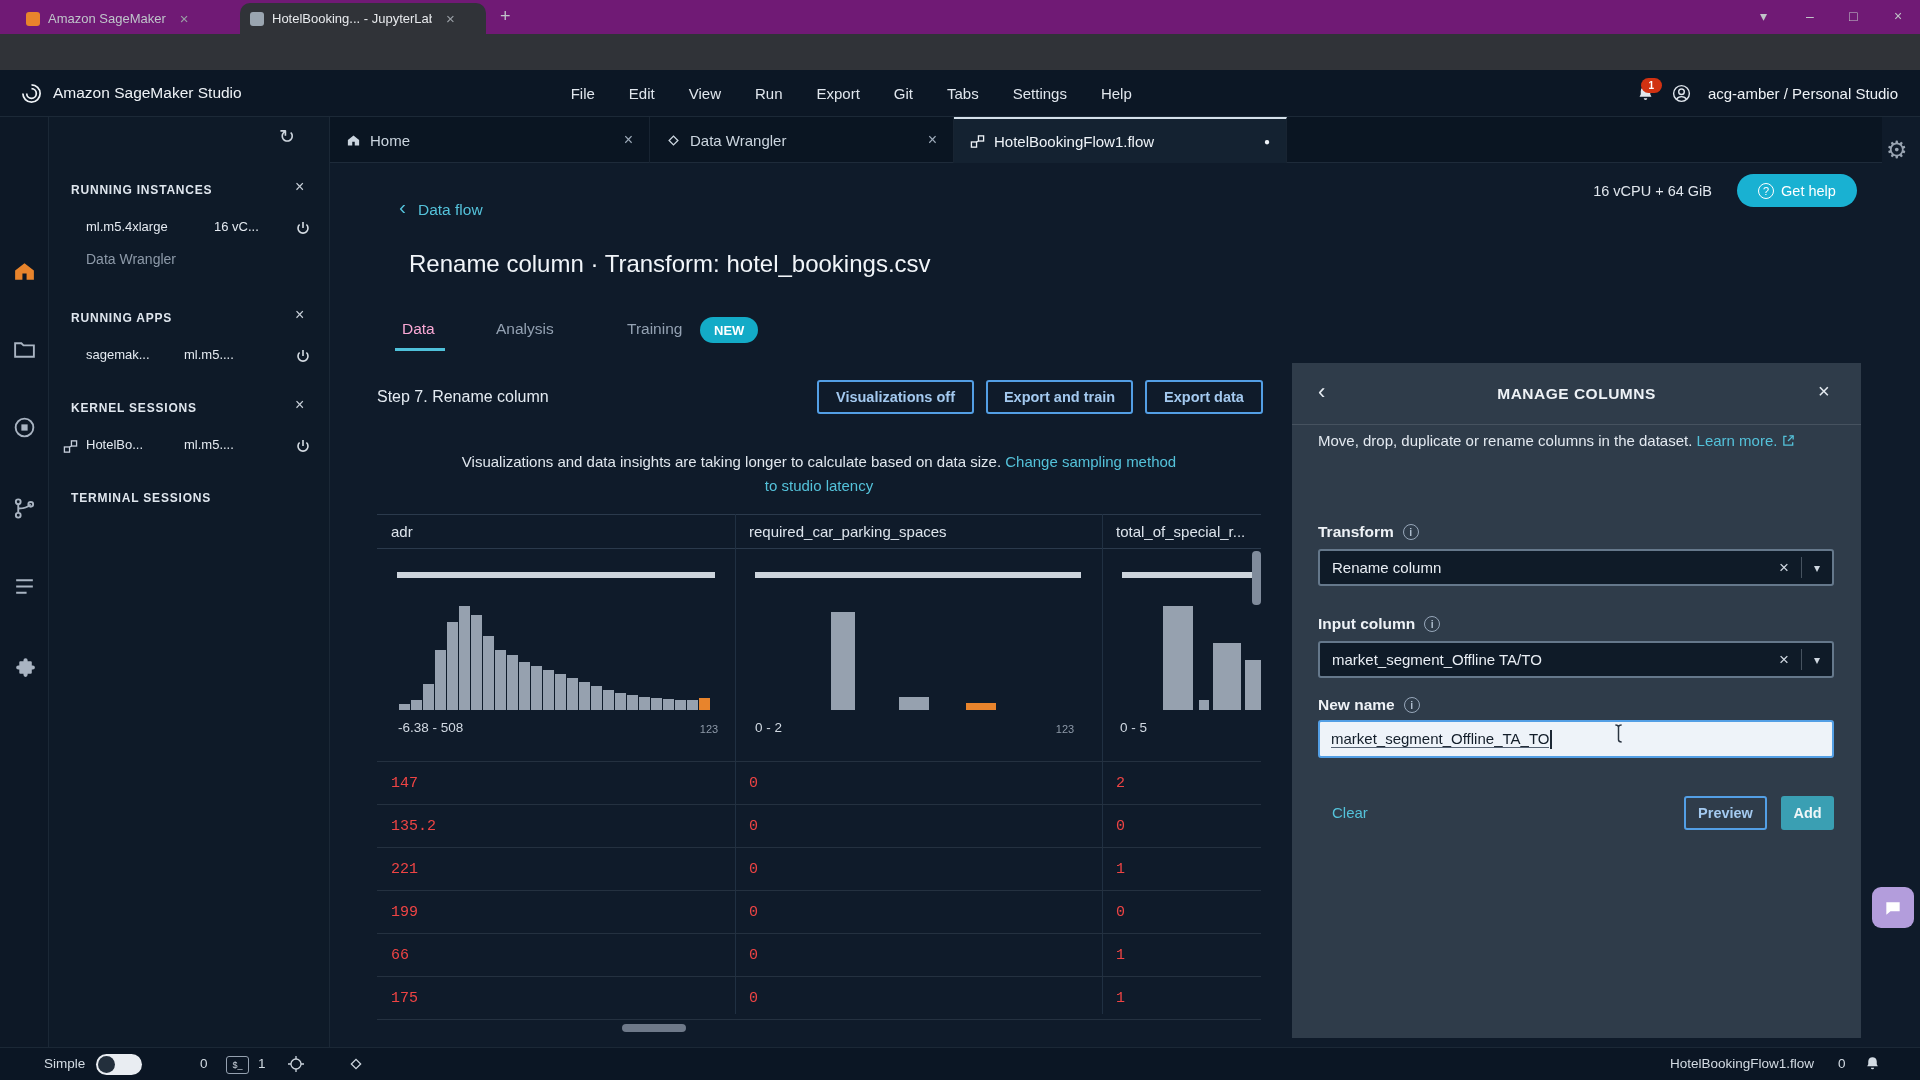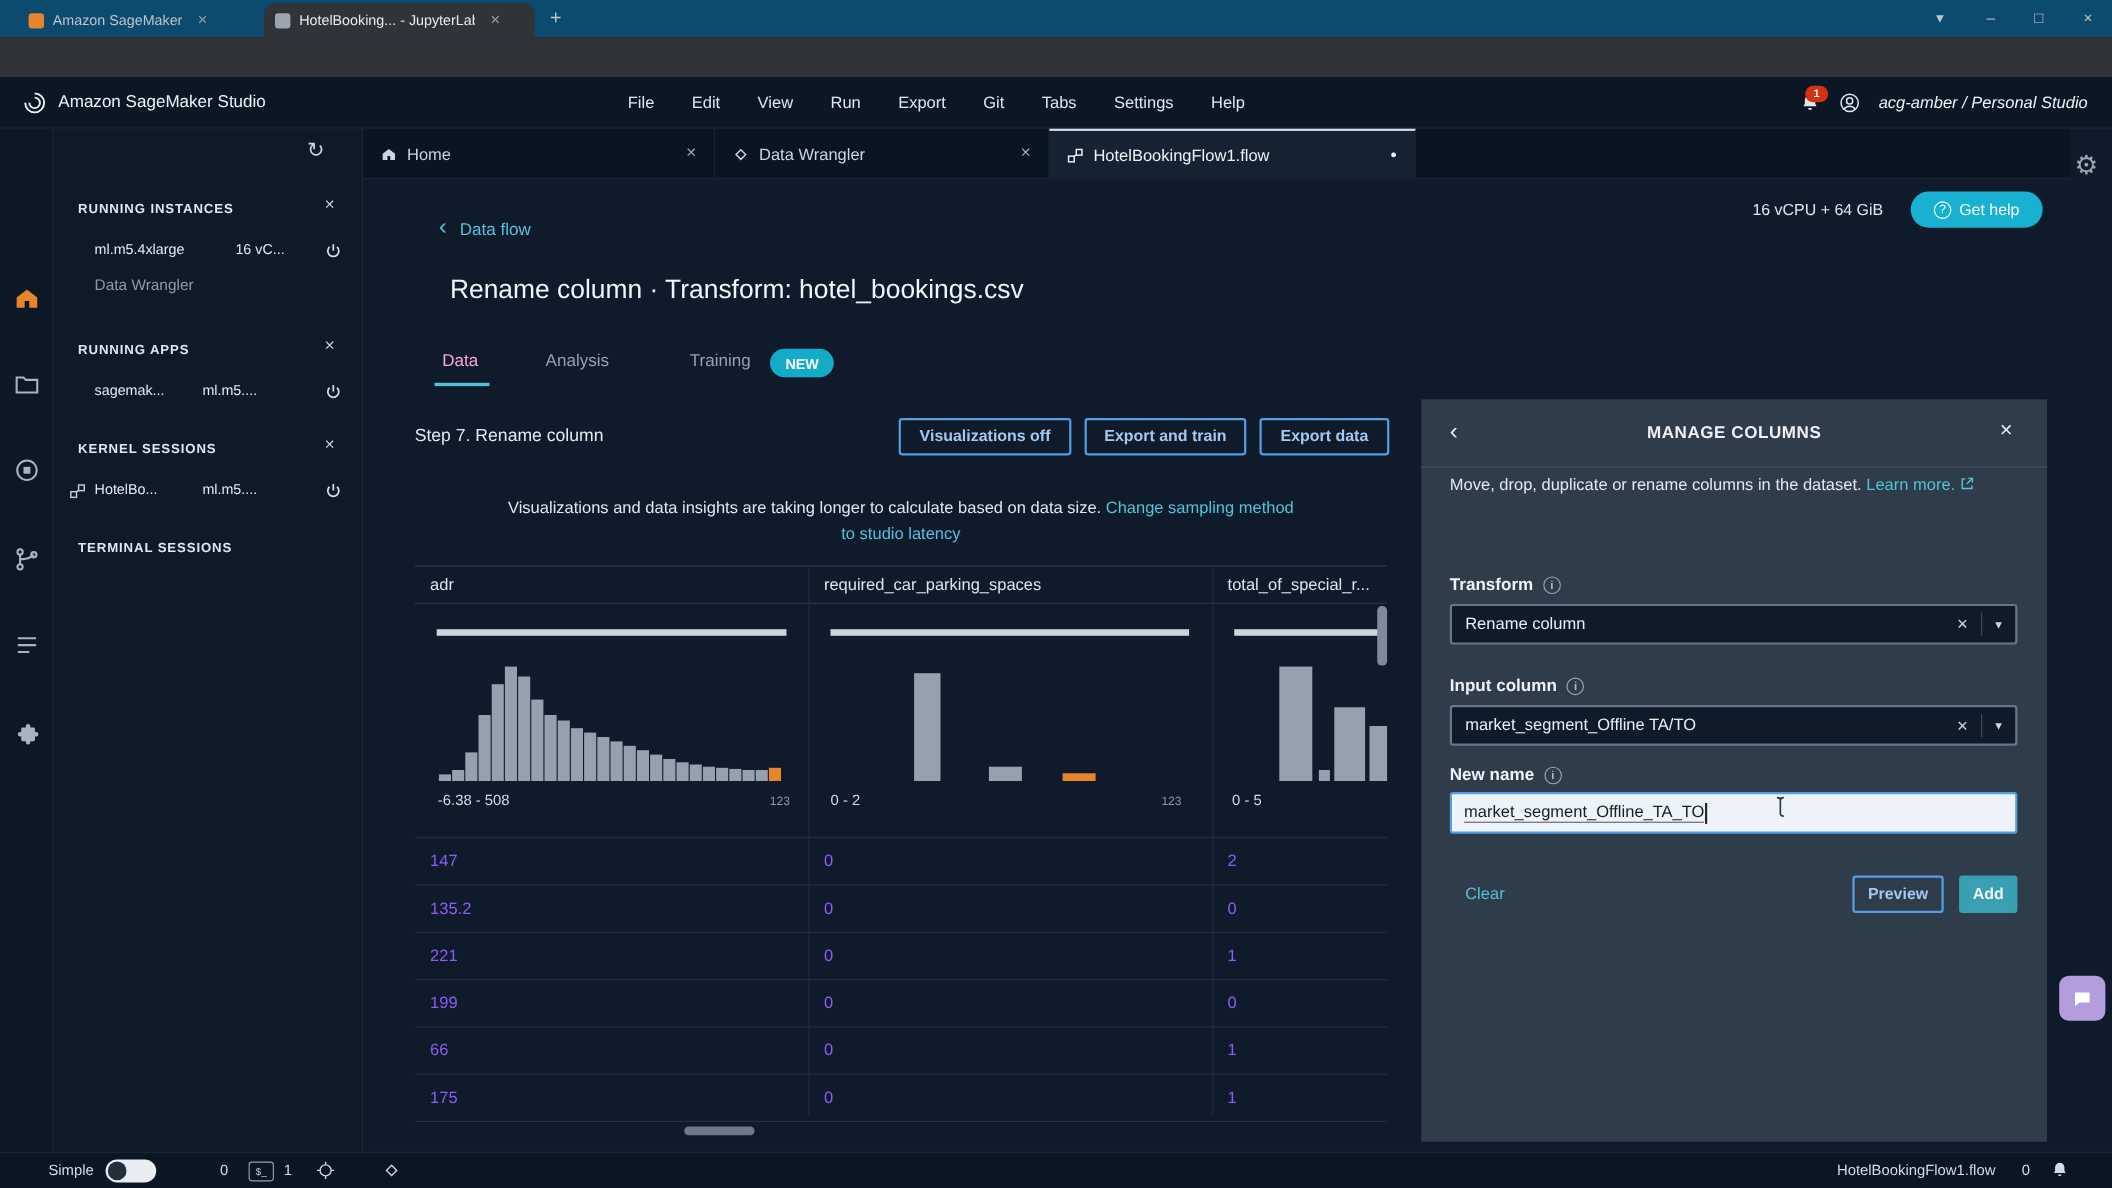--- a/index.html
+++ b/index.html
@@ -2,21 +2,21 @@
 <html><head>
 <meta charset="utf-8">
 <style>
   html,body{margin:0;padding:0;background:#000;}
   .screen{position:relative;width:1920px;height:1080px;background:#0f1b2a;overflow:hidden;
           font-family:"Liberation Sans",sans-serif;color:#e7edf3;}
   svg{display:block}
   button{font-family:inherit;cursor:pointer;}
 
   
-  .tabstrip{position:absolute;left:0;top:0;width:1920px;height:34px;background:#0c4a6e;}
+  .tabstrip{position:absolute;left:0;top:0;width:1920px;height:34px;background:#701a75;}
   .btab{position:absolute;top:3px;height:31px;display:flex;align-items:center;gap:8px;padding:0 10px;
         border-radius:10px 10px 0 0;font-size:13px;color:#bfc5ca;box-sizing:border-box;}
   .btab.active{background:#303338;color:#e8eaed;}
   .btab-title{white-space:nowrap;overflow:hidden;max-width:160px;}
   .btab-close{color:#9aa0a6;font-size:15px;margin-left:6px;}
   .fav{width:14px;height:14px;border-radius:3px;flex:none;}
   .winbtn{position:absolute;top:8px;font-size:14px;color:#c0c4c8;}
   .toolbar{position:absolute;left:0;top:34px;width:1920px;height:36px;background:#303338;}
   .navic{position:absolute;top:41px;font-size:17px;color:#c7cbcf;}
   .urlbar{position:absolute;left:114px;top:39px;width:1634px;height:27px;border-radius:14px;background:#1e2023;
@@ -67,21 +67,21 @@
   .vsep{position:absolute;top:514px;height:500px;width:1px;background:#203042;}
   .th-label{position:absolute;top:523px;font-size:15px;color:#dde4ec;white-space:nowrap;}
   .hist{position:absolute;top:556px;height:154px;overflow:hidden;}
   .strip{position:absolute;left:2px;right:2px;top:16px;height:6px;background:#ccd4dc;}
   .hbar{position:absolute;bottom:0;background:#96a1af;}
   .hbar.orange{background:#e8842c;}
   .rng{position:absolute;top:720px;font-size:13.5px;color:#d2dae3;}
   .typ{position:absolute;top:723px;font-size:11px;color:#8d99a8;width:30px;text-align:center;}
   .trows{position:absolute;left:377px;top:761px;width:884px;border-top:1px solid #243140;}
   .trow{position:relative;height:42px;border-bottom:1px solid #243140;}
-  .tcell{position:absolute;top:50%;transform:translateY(-50%);font-size:15px;color:#8b5cf6;}
+  .tcell{position:absolute;top:50%;transform:translateY(-50%);font-size:15px;color:#ef4444;font-family:Liberation Mono, monospace;}
   .c0{left:14px}.c1{left:372px}.c2{left:739px}
   .scroll{position:absolute;border-radius:4px;}
 
   
   .rpanel{position:absolute;left:1292px;top:363px;width:569px;height:675px;background:#2f3c4a;}
   .rp-head{position:absolute;left:0;top:0;width:569px;height:62px;border-bottom:1px solid #46525f;box-sizing:border-box;}
   .rp-title{position:absolute;left:0;top:0;width:100%;text-align:center;line-height:62px;font-weight:bold;
             font-size:15.5px;letter-spacing:.5px;color:#eef2f6;}
   .fld{position:absolute;left:26px;font-size:15.5px;font-weight:bold;color:#eef2f6;display:flex;gap:9px;align-items:center;}
   .info-i{width:16px;height:16px;border-radius:50%;border:1px solid #97a7ba;color:#aebdcd;font-size:10.5px;font-weight:bold;
@@ -187,21 +187,21 @@
           <path d="M12 3a6 6 0 0 0-6 6v4l-1.5 3h15L18 13V9a6 6 0 0 0-6-6z"></path>
             <path d="M9.8 18a2.2 2.2 0 0 0 4.4 0z"></path>
         </svg>
         <span class="badge">1</span>
       </span>
       <svg width="21" height="21" viewBox="0 0 24 24" fill="none" stroke="#e0e6ed" stroke-width="1.6">
         <circle cx="12" cy="12" r="9"></circle>
           <circle cx="12" cy="10" r="3.2"></circle>
           <path d="M6 19a7 7 0 0 1 12 0"></path>
       </svg>
-      <span style="font-size:15px;color:#eef2f6;font-style:italic;">acg-amber / Personal Studio</span>
+      <span style="font-size:15px;color:#eef2f6;">acg-amber / Personal Studio</span>
     </div>
   </div>
 
   <div class="rail">
     <svg class="rail-ic" style="top:142px;color:#e8842c;" viewBox="0 0 24 24" fill="currentColor">
       <path d="M3 11 12 4l9 7v9h-7v-6h-4v6H3z"></path>
     </svg>
     <svg class="rail-ic" style="top:220px;" viewBox="0 0 24 24" fill="none" stroke="currentColor" stroke-width="1.8">
       <path d="M3 6h6l2 2h10v11H3z"></path>
     </svg>

